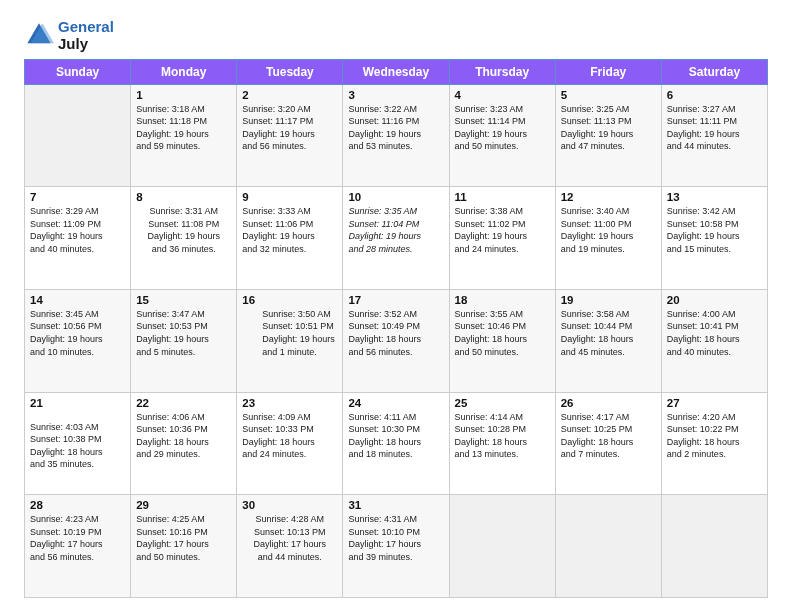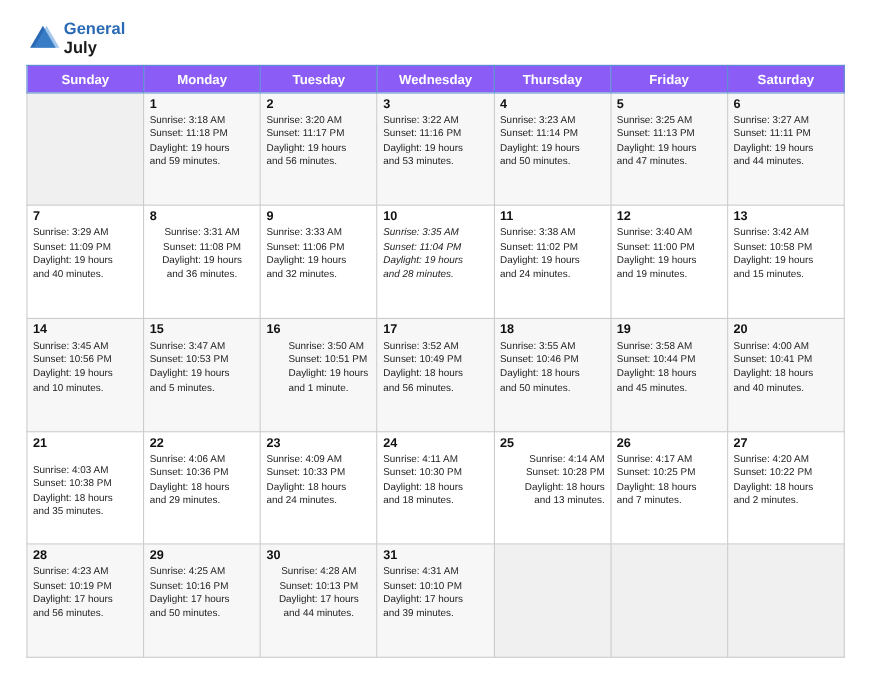--- a/index.html
+++ b/index.html
@@ -302,21 +302,21 @@
           </td>
           <td>
             <span class="day-number">24</span>
             <div class="cell-content" style="white-space: pre-line;">Sunrise: 4:11 AM
 Sunset: 10:30 PM
 Daylight: 18 hours
 and 18 minutes.</div>
           </td>
           <td>
             <span class="day-number">25</span>
-            <div class="cell-content" style="white-space: pre-line; text-align: right;">Sunrise: 4:14 AM
+            <div class="cell-content" style="white-space: pre-line;">Sunrise: 4:14 AM
 Sunset: 10:28 PM
 Daylight: 18 hours
 and 13 minutes.</div>
           </td>
           <td>
             <span class="day-number">26</span>
             <div class="cell-content" style="white-space: pre-line;">Sunrise: 4:17 AM
 Sunset: 10:25 PM
 Daylight: 18 hours
 and 7 minutes.</div>

